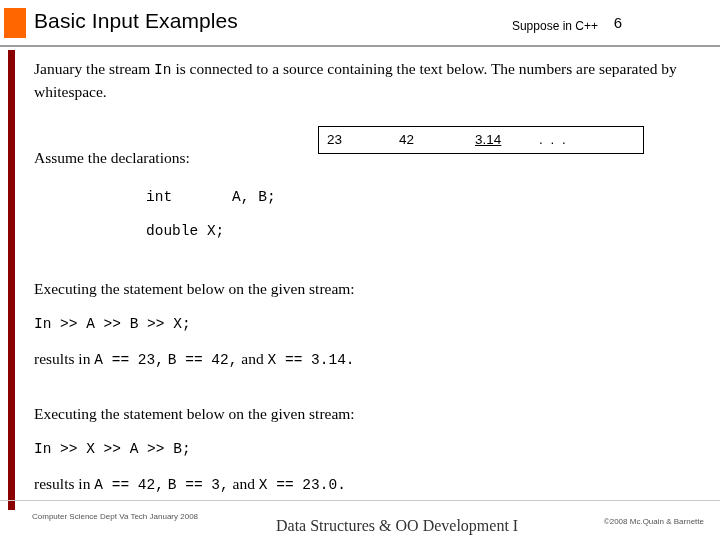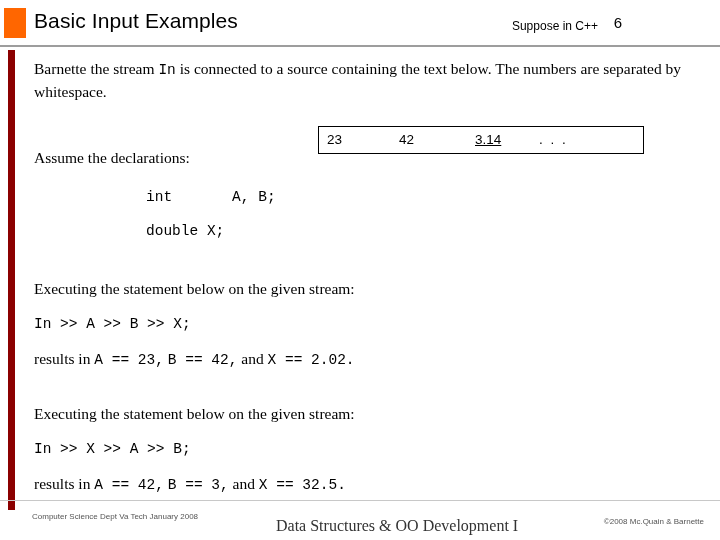--- a/index.html
+++ b/index.html
@@ -166,21 +166,21 @@
   <div class="header-right">Suppose in C++</div>
   <div class="header-page">6</div>
   <div class="header-rule"></div>
 </div>
 
 <div class="left-bar"></div>
 
 <div class="content">
 
   <p class="para">
-    <span>Barnette the stream </span><span class="mono">In</span><span> is connected to a source containing the text below.  The numbers are separated by whitespace.</span>
+    <span>January the stream </span><span class="mono">In</span><span> is connected to a source containing the text below.  The numbers are separated by whitespace.</span>
   </p>
 
   <div style="height:44px"></div>
 
   <p class="para">Assume the declarations:</p>
 
   <div style="height:16px"></div>
 
   <p class="para indent-1">
     <span class="mono">int</span><span class="mono" style="display:inline-block;width:60px"></span><span class="mono">A, B;</span>
@@ -194,35 +194,35 @@
 
   <p class="para">Executing the statement below on the given stream:</p>
 
   <div style="height:14px"></div>
 
   <p class="para indent-2 mono">In &gt;&gt; A &gt;&gt; B &gt;&gt; X;</p>
 
   <div style="height:14px"></div>
 
   <p class="para">
-    <span>results in </span><span class="mono">A == 23,</span><span>&nbsp;</span><span class="mono">B == 42,</span><span> and </span><span class="mono">X == 2.02.</span>
+    <span>results in </span><span class="mono">A == 23,</span><span>&nbsp;</span><span class="mono">B == 42,</span><span> and </span><span class="mono">X == 3.14.</span>
   </p>
 
   <div style="height:32px"></div>
 
   <p class="para">Executing the statement below on the given stream:</p>
 
   <div style="height:14px"></div>
 
   <p class="para indent-2 mono">In &gt;&gt; X &gt;&gt; A &gt;&gt; B;</p>
 
   <div style="height:14px"></div>
 
   <p class="para">
-    <span>results in </span><span class="mono">A == 42,</span><span>&nbsp;</span><span class="mono">B == 3,</span><span> and </span><span class="mono">X == 32.5.</span>
+    <span>results in </span><span class="mono">A == 42,</span><span>&nbsp;</span><span class="mono">B == 3,</span><span> and </span><span class="mono">X == 23.0.</span>
   </p>
 
 </div>
 
 <div class="stream-box">
   <span class="sv0">23</span>
   <span class="sv1">42</span>
   <span class="sv2">3.14</span>
   <span class="sv3">. . .</span>
 </div>

